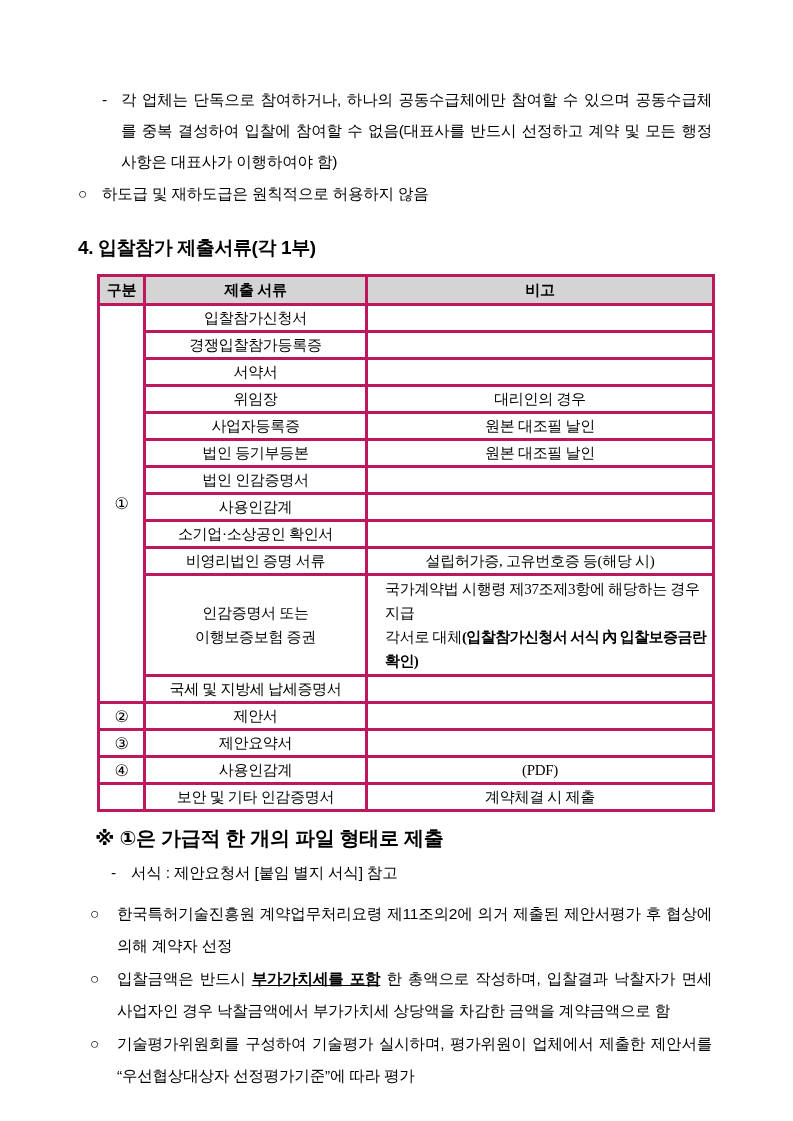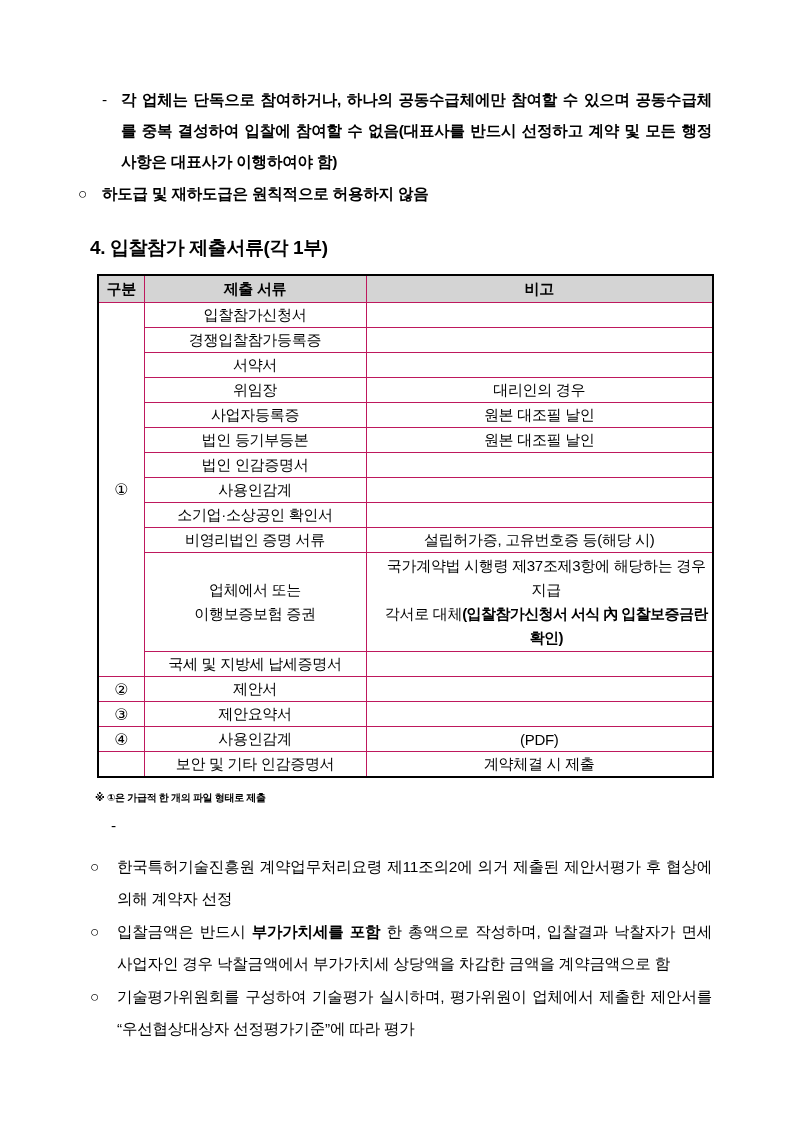--- a/index.html
+++ b/index.html
@@ -12,74 +12,75 @@
   .page {
     position:relative;
     width:793px; height:1121px;
     box-sizing:border-box;
     padding:84px 81px 0 78px;
     overflow:hidden;
   }
   
   .li { display:flex; font-size:15.5px; line-height:31px; letter-spacing:-0.2px; }
   .li .marker { flex:0 0 24px; }
-  .li .txt { flex:1; text-align:justify; text-justify:inter-word;font-weight:bold; }
+  .li .txt { flex:1; text-align:justify; text-justify:inter-word; }
   .li.dash { margin-left:24px; }
   .li.dash .marker { flex:0 0 19px; }
 
-  h2 { font-size:19px; font-weight:700; margin:12px; letter-spacing:-0.4px; }
+  h2 { font-size:19px; font-weight:700; margin:0; letter-spacing:-0.4px; }
   .s4-heading { margin-top:26px; }
   .s5-heading { margin-top:46px; }
 
   
   table.docs {
     border-collapse:collapse;
     margin:13px 0 0 19px;
     width:615px;
     table-layout:fixed;
     border:2px solid #000;
   }
   table.docs th, table.docs td {
-    border:1px solid #be185d;
+    border:3px solid #be185d;
     text-align:center;
     vertical-align:middle;
     font-size:15px;
     letter-spacing:-0.3px;
     padding:1px 3px;
     overflow:hidden;
     white-space:nowrap;
+    font-family:Liberation Serif, serif;
   }
   table.docs thead th {
     background:#d4d4d4;
     font-weight:700;
     height:24px;
   }
   table.docs tbody td { height:22px;text-align:center; }
   table.docs td.group { font-size:16px; }
   table.docs tr.bond td { height:auto; white-space:normal; }
   table.docs tr.bond .line { line-height:24px; }
-  table.docs td.leftal { text-align:center; padding-left:17px; }
+  table.docs td.leftal { text-align:left; padding-left:17px; }
   table.docs td.leftal strong { letter-spacing:-0.6px; }
 
   .note1 {
     margin:13px 0 0 17px;
-    font-size:10px; font-weight:700; letter-spacing:-0.3px;
+    font-size:20px; font-weight:700; letter-spacing:-0.3px;
   }
   .note2 {
     display:flex;
     margin:8px 0 0 33px;
     font-size:15.5px; line-height:26px; letter-spacing:-0.2px;
   }
   .note2 .marker { flex:0 0 20px; }
 
   
   .b { display:flex; font-size:15.5px; line-height:31.5px; letter-spacing:-0.2px; margin-top:2px; }
   .b .marker { flex:0 0 27px; margin-left:12px; }
   .b .txt { flex:1; text-align:justify; text-justify:inter-word; }
-  .emph { font-weight:700; }
+  .emph { font-weight:700; text-decoration:underline; }
   .s5-list { margin-top:12px; }
   .intro { margin-top:0; }
   .intro .li.circ { margin-top:1px; }
 </style>
 </head>
 <body>
 
 <div class="page">
 
   <div class="intro">
@@ -145,21 +146,21 @@
       <tr>
         <td>소기업·소상공인 확인서</td>
         <td></td>
       </tr>
       <tr>
         <td>비영리법인 증명 서류</td>
         <td>설립허가증, 고유번호증 등(해당 시)</td>
       </tr>
       <tr class="bond">
         <td>
-          <div class="line">업체에서 또는</div>
+          <div class="line">인감증명서 또는</div>
           <div class="line">이행보증보험 증권</div>
         </td>
         <td class="leftal">
           <div class="line">국가계약법 시행령 제37조제3항에 해당하는 경우 지급</div>
           <div class="line"><span>각서로 대체</span><strong>(입찰참가신청서 서식 內 입찰보증금란 확인)</strong></div>
         </td>
       </tr>
       <tr>
         <td>국세 및 지방세 납세증명서</td>
         <td></td>
@@ -183,20 +184,21 @@
         <td class="group"></td>
         <td>보안 및 기타 인감증명서</td>
         <td>계약체결 시 제출</td>
       </tr>
     </tbody>
   </table>
 
   <div class="note1">※ ①은 가급적 한 개의 파일 형태로 제출</div>
   <div class="note2">
     <span class="marker">-</span>
+    <div class="txt">서식 : 제안요청서 [붙임 별지 서식] 참고</div>
   </div>
 
 
   <div class="s5-list">
     <div class="b">
       <span class="marker">○</span>
       <div class="txt">한국특허기술진흥원 계약업무처리요령 제11조의2에 의거 제출된 제안서평가 후 협상에 의해 계약자 선정</div>
     </div>
     <div class="b">
       <span class="marker">○</span>

